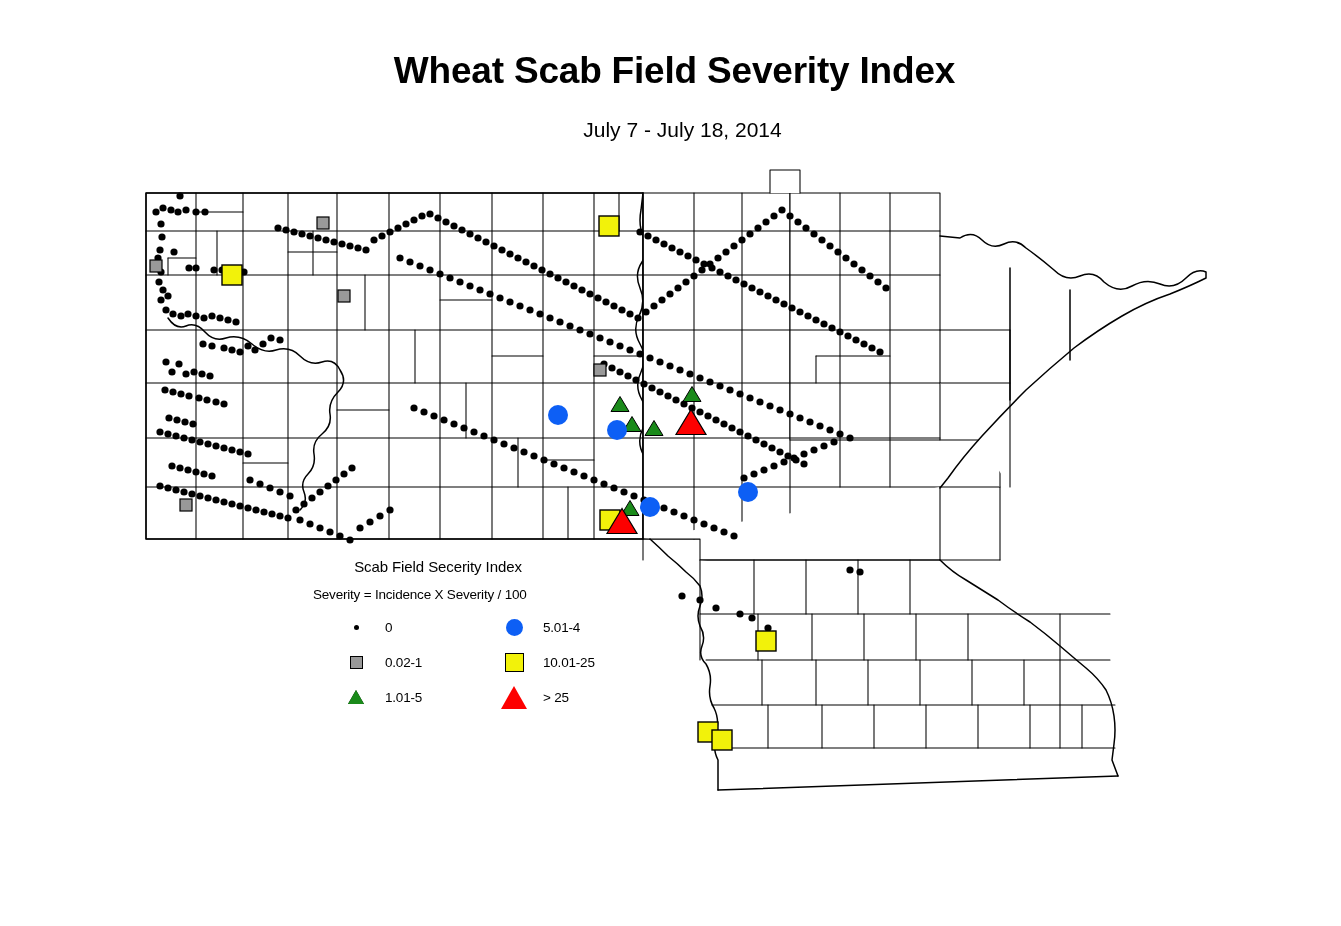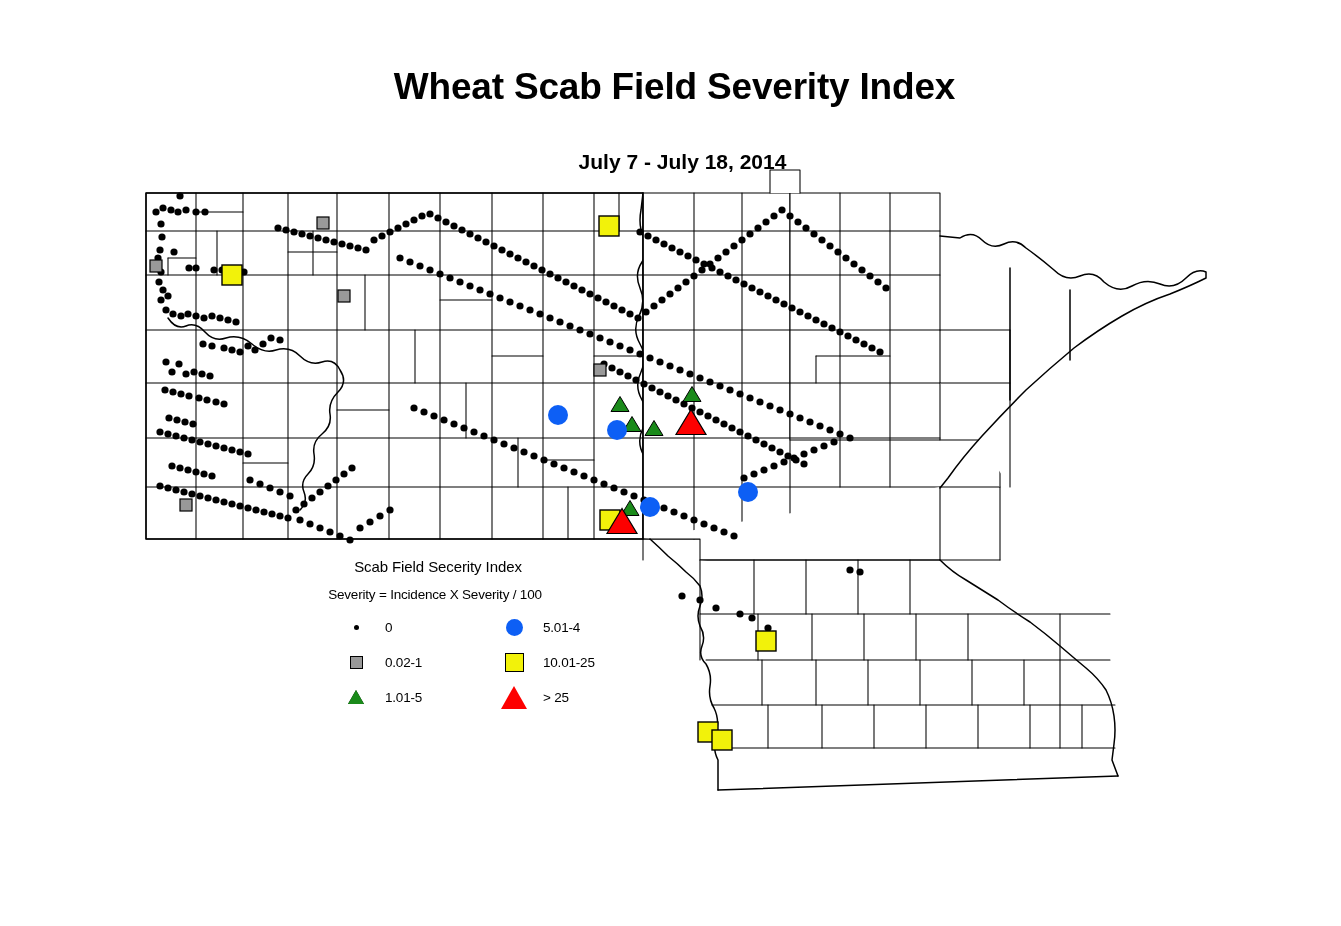--- a/index.html
+++ b/index.html
@@ -28,26 +28,26 @@
     top: 52px;
     width: 1341px;
     text-align: center;
     pointer-events: none;
   }
   .map-title {
     font-size: 37px;
     font-weight: bold;
     letter-spacing: -0.2px;
     line-height: 1.05;
-    margin: 16px;
+    margin: 0;
     padding-left: 8px;
   }
   .map-subtitle {
     font-size: 21px;
-    font-weight: bold;
+    font-weight: normal;
     margin: 0;
     padding-top: 27px;
     padding-left: 24px;
   }
 
   
   #map-canvas {
     position: absolute;
     left: 0;
     top: 0;
@@ -85,21 +85,20 @@
   }
   .legend-title {
     font-size: 15px;
     font-weight: normal;
     text-align: center;
     margin: 0 0 12px 0;
     letter-spacing: -0.1px;
   }
   .legend-formula {
     font-size: 13.5px;
-    text-align: center;
     margin: 0 0 14px 0;
     letter-spacing: -0.2px;
     padding-right: 6px;
   }
   .legend-grid {
     display: grid;
     grid-template-columns: 58px 100px 58px auto;
     row-gap: 13px;
     align-items: center;
     padding-left: 14px;

